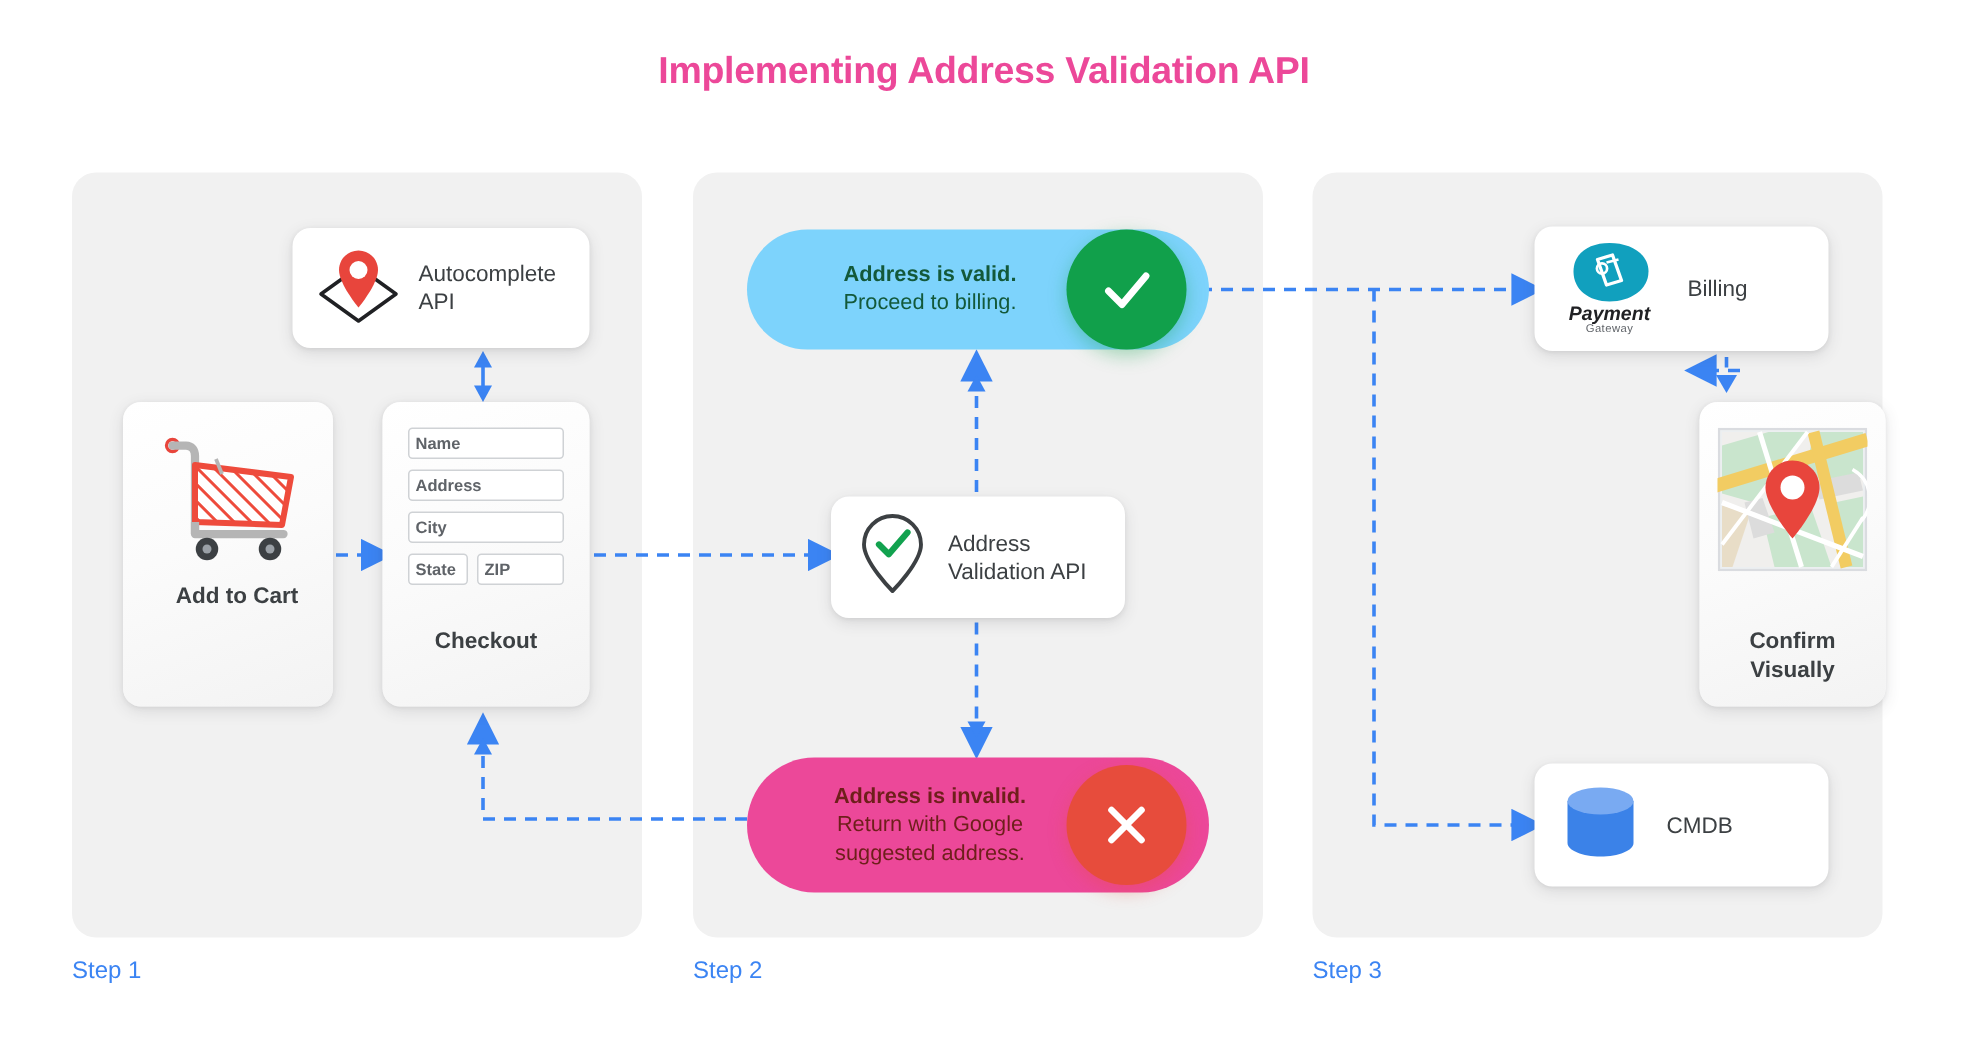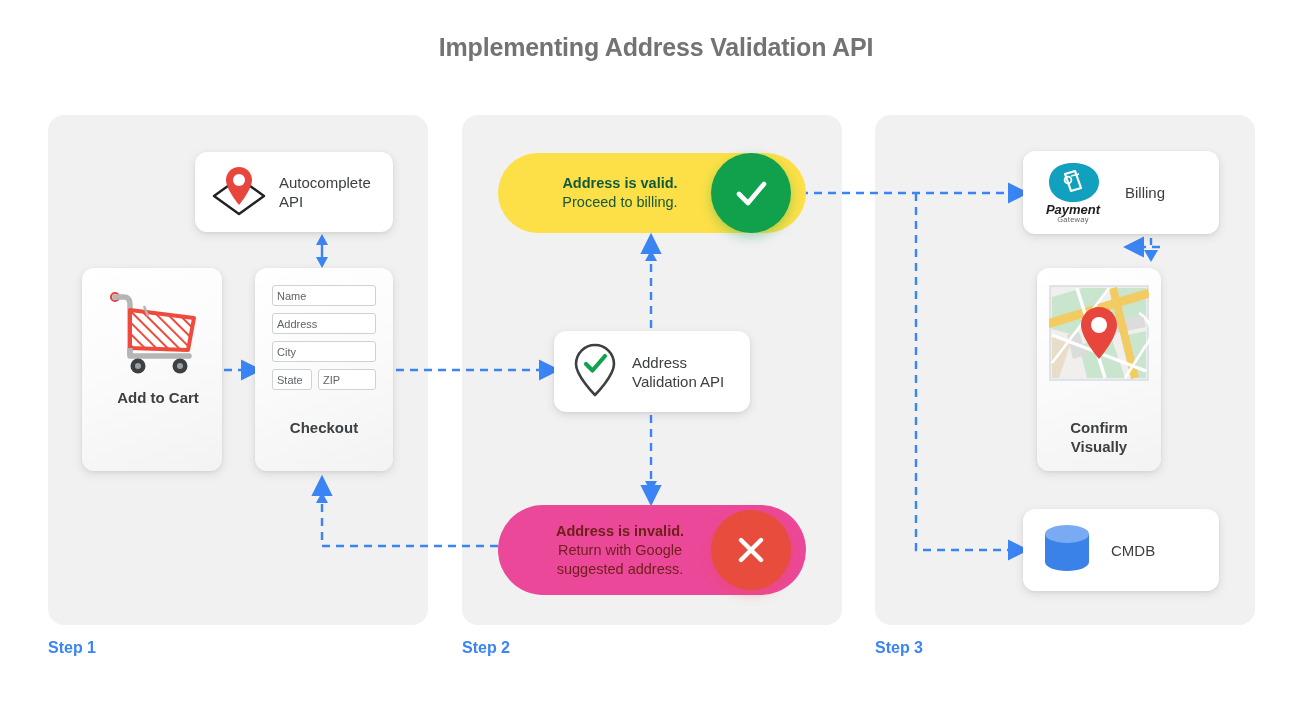--- a/index.html
+++ b/index.html
@@ -7,37 +7,37 @@
     width: 1312px; height: 704px;
     background: #ffffff;
     font-family: "Liberation Sans", sans-serif;
     overflow: hidden;
   }
   #stage { position: relative; width: 1312px; height: 704px; }
 
   .page-title {
     position: absolute; top: 33px; left: 0; width: 1312px;
     text-align: center;
-    font-size: 25px; font-weight: bold; color: #737373;
+    font-size: 25px; font-weight: bold; color: #ec4899;
     letter-spacing: -0.2px;
   }
 
   
   .panel {
     position: absolute;
     background: #f1f1f1;
     border-radius: 16px;
   }
   #panel-1 { left: 48px;  top: 115px; width: 380px; height: 510px; }
   #panel-2 { left: 462px; top: 115px; width: 380px; height: 510px; }
   #panel-3 { left: 875px; top: 115px; width: 380px; height: 510px; }
 
   .step-label {
     position: absolute;
-    font-size: 16px; font-weight: bold; color: #3b84f3;
+    font-size: 16px; font-weight: normal; color: #3b84f3;
     top: 639px;
   }
   #step-label-1 { left: 48px; }
   #step-label-2 { left: 462px; }
   #step-label-3 { left: 875px; }
 
   
   .card {
     position: absolute;
     background: #ffffff;
@@ -82,34 +82,35 @@
   .field {
     background: #ffffff;
     border: 1px solid #cfd2d5;
     border-radius: 3px;
     height: 21px;
     display: flex; align-items: center;
     padding-left: 4px;
     font-size: 11px; color: #5f6368;
     margin-bottom: 7px;
     width: 104px;
+    font-weight: bold;
   }
   .field-row { display: flex; gap: 6px; }
   .field.small-state { width: 40px; margin-bottom: 0; }
   .field.small-zip { width: 58px; margin-bottom: 0; }
 
   
   .pill {
     position: absolute;
     border-radius: 60px;
     display: flex; align-items: center; justify-content: flex-start;
   }
   #pill-valid {
     left: 498px; top: 153px; width: 308px; height: 80px;
-    background: #fde047;
+    background: #7dd3fc;
   }
   #pill-invalid {
     left: 498px; top: 505px; width: 308px; height: 90px;
     background: #ec4899;
   }
   .pill-text {
     width: 248px; text-align: center;
     font-size: 14.5px; line-height: 19px;
     padding-right: 4px;
   }
@@ -139,21 +140,21 @@
   }
   #card-validation .card-text { margin-left: 12px; }
 
   
   #card-billing {
     left: 1023px; top: 151px; width: 196px; height: 83px;
     padding-left: 12px;
   }
   #card-billing .card-text { margin-left: 14px; }
 
-  #card-confirm { left: 1037px; top: 268px; width: 124px; height: 203px; padding-left: 11px; }
+  #card-confirm { left: 1133px; top: 268px; width: 124px; height: 203px; padding-left: 11px; }
   #confirm-caption { top: 150px; }
   #card-confirm .map-wrap {
     position: absolute; left: 0; top: 17px; width: 100%;
     display: flex; justify-content: center;
   }
 
   #card-cmdb {
     left: 1023px; top: 509px; width: 196px; height: 82px;
     padding-left: 18px;
   }

